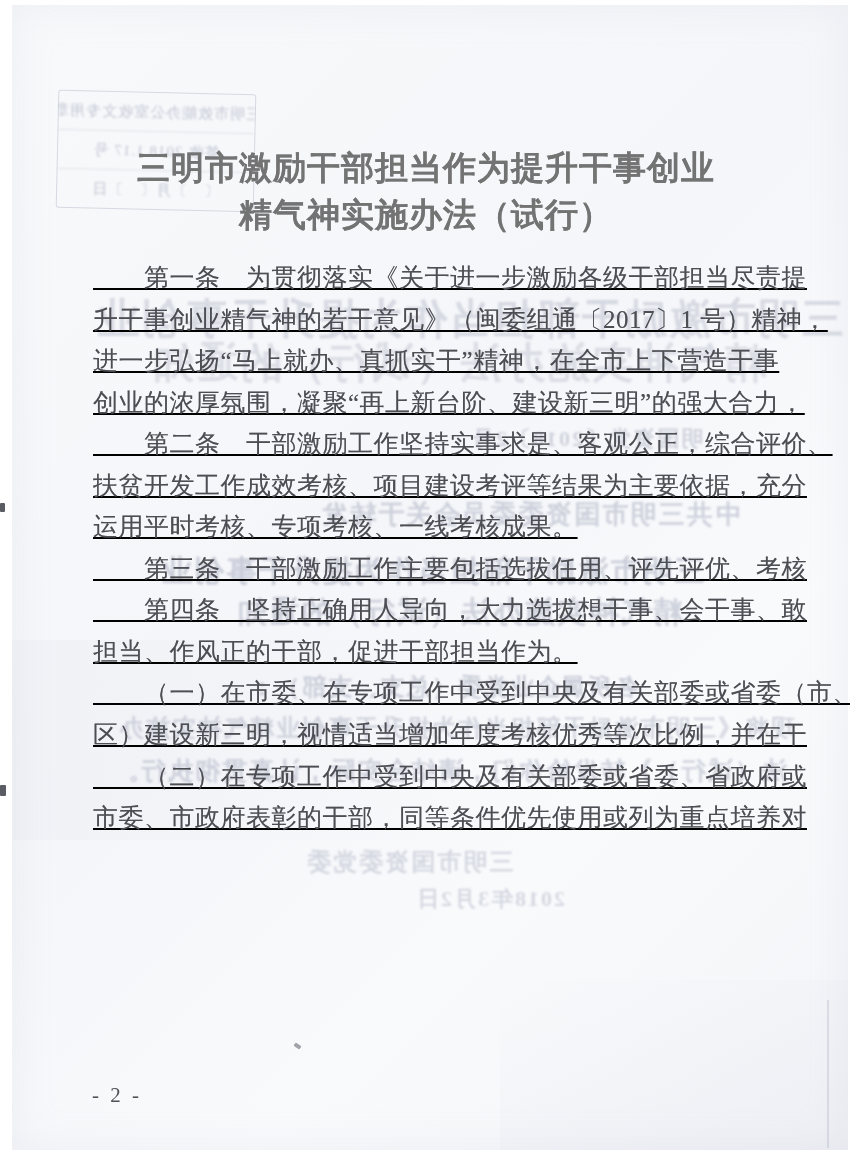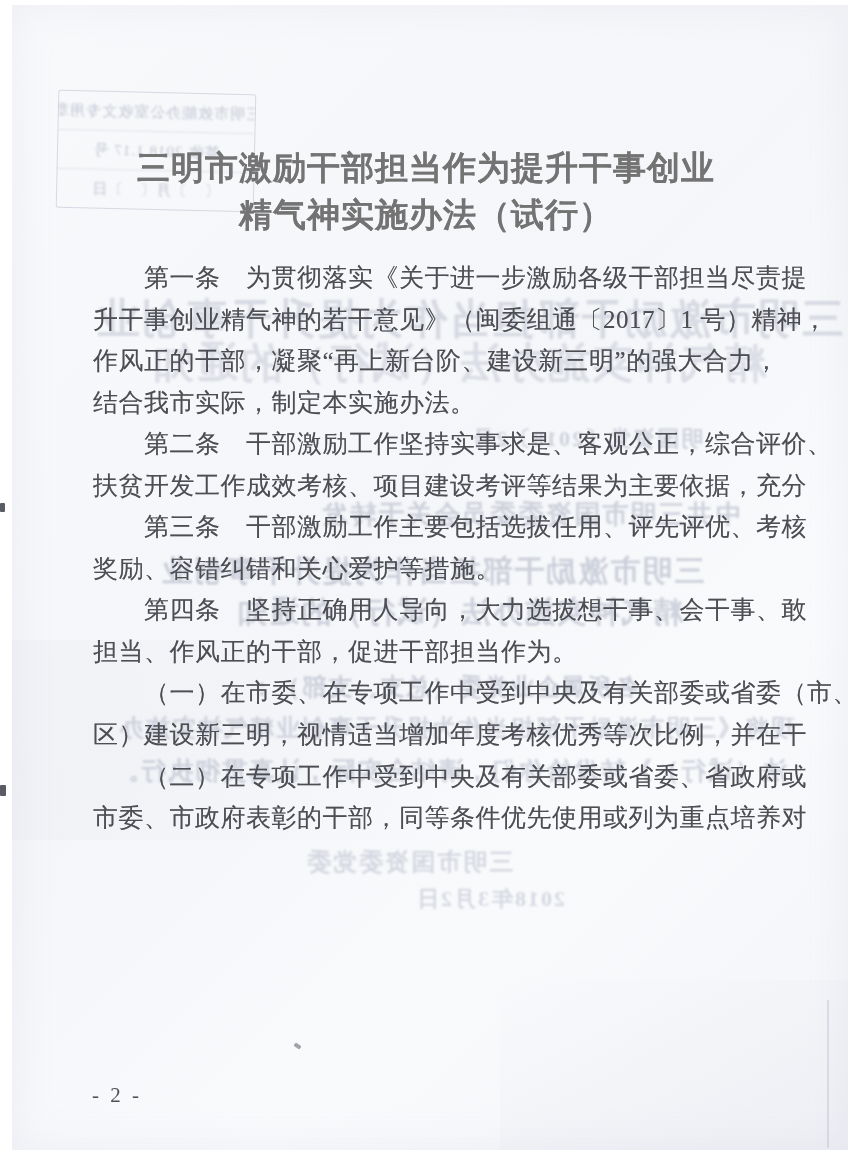--- a/index.html
+++ b/index.html
@@ -43,21 +43,21 @@
   }
   .stamp-row + .stamp-row{border-top:1px solid rgba(112,122,152,0.35);}
 
   
   .content{position:absolute;left:0;top:0;width:850px;height:1169px;z-index:2;}
   .doc-title{
     position:absolute;left:84px;top:145px;width:684px;text-align:center;
     font-size:33px;line-height:47px;font-weight:700;color:#737373;
     letter-spacing:1px;text-shadow:0 0 0.5px rgba(53,54,59,0.5);
   }
-  .body-lines{position:absolute;left:93px;top:257px;width:700px;}
+  .body-lines{position:absolute;left:93px;top:257px;width:700px;text-decoration:underline;}
   .bl{
     height:41.55px;line-height:41.55px;font-size:25px;color:#4d4e54;
     white-space:nowrap;letter-spacing:0.5px;
     text-shadow:0 0 0.6px rgba(77,78,84,0.45);
   }
   .page-number{
     position:absolute;left:92px;top:1083px;font-size:21px;color:#4f5056;
     letter-spacing:3px;white-space:pre;
   }
 </style>
@@ -95,26 +95,26 @@
 
   <div class="content">
     <div class="doc-title">
       <div>三明市激励干部担当作为提升干事创业</div>
       <div>精气神实施办法（试行）</div>
     </div>
 
     <div class="body-lines">
       <div class="bl">　　第一条　为贯彻落实《关于进一步激励各级干部担当尽责提</div>
       <div class="bl">升干事创业精气神的若干意见》（闽委组通〔2017〕1 号）精神，</div>
-      <div class="bl">作风正的干部，凝聚“再上新台阶、建设新三明”的强大合力，</div>
-      <div class="bl">结合我市实际，制定本实施办法。</div>
+      <div class="bl">进一步弘扬“马上就办、真抓实干”精神，在全市上下营造干事</div>
+      <div class="bl">创业的浓厚氛围，凝聚“再上新台阶、建设新三明”的强大合力，</div>
       <div class="bl">　　第二条　干部激励工作坚持实事求是、客观公正，综合评价、</div>
       <div class="bl">扶贫开发工作成效考核、项目建设考评等结果为主要依据，充分</div>
+      <div class="bl">运用平时考核、专项考核、一线考核成果。</div>
       <div class="bl">　　第三条　干部激励工作主要包括选拔任用、评先评优、考核</div>
-      <div class="bl">奖励、容错纠错和关心爱护等措施。</div>
       <div class="bl">　　第四条　坚持正确用人导向，大力选拔想干事、会干事、敢</div>
       <div class="bl">担当、作风正的干部，促进干部担当作为。</div>
       <div class="bl">　　（一）在市委、在专项工作中受到中央及有关部委或省委（市、</div>
       <div class="bl">区）建设新三明，视情适当增加年度考核优秀等次比例，并在干</div>
       <div class="bl">　　（二）在专项工作中受到中央及有关部委或省委、省政府或</div>
       <div class="bl">市委、市政府表彰的干部，同等条件优先使用或列为重点培养对</div>
     </div>
 
     <div class="page-number">- 2 -</div>
   </div>

